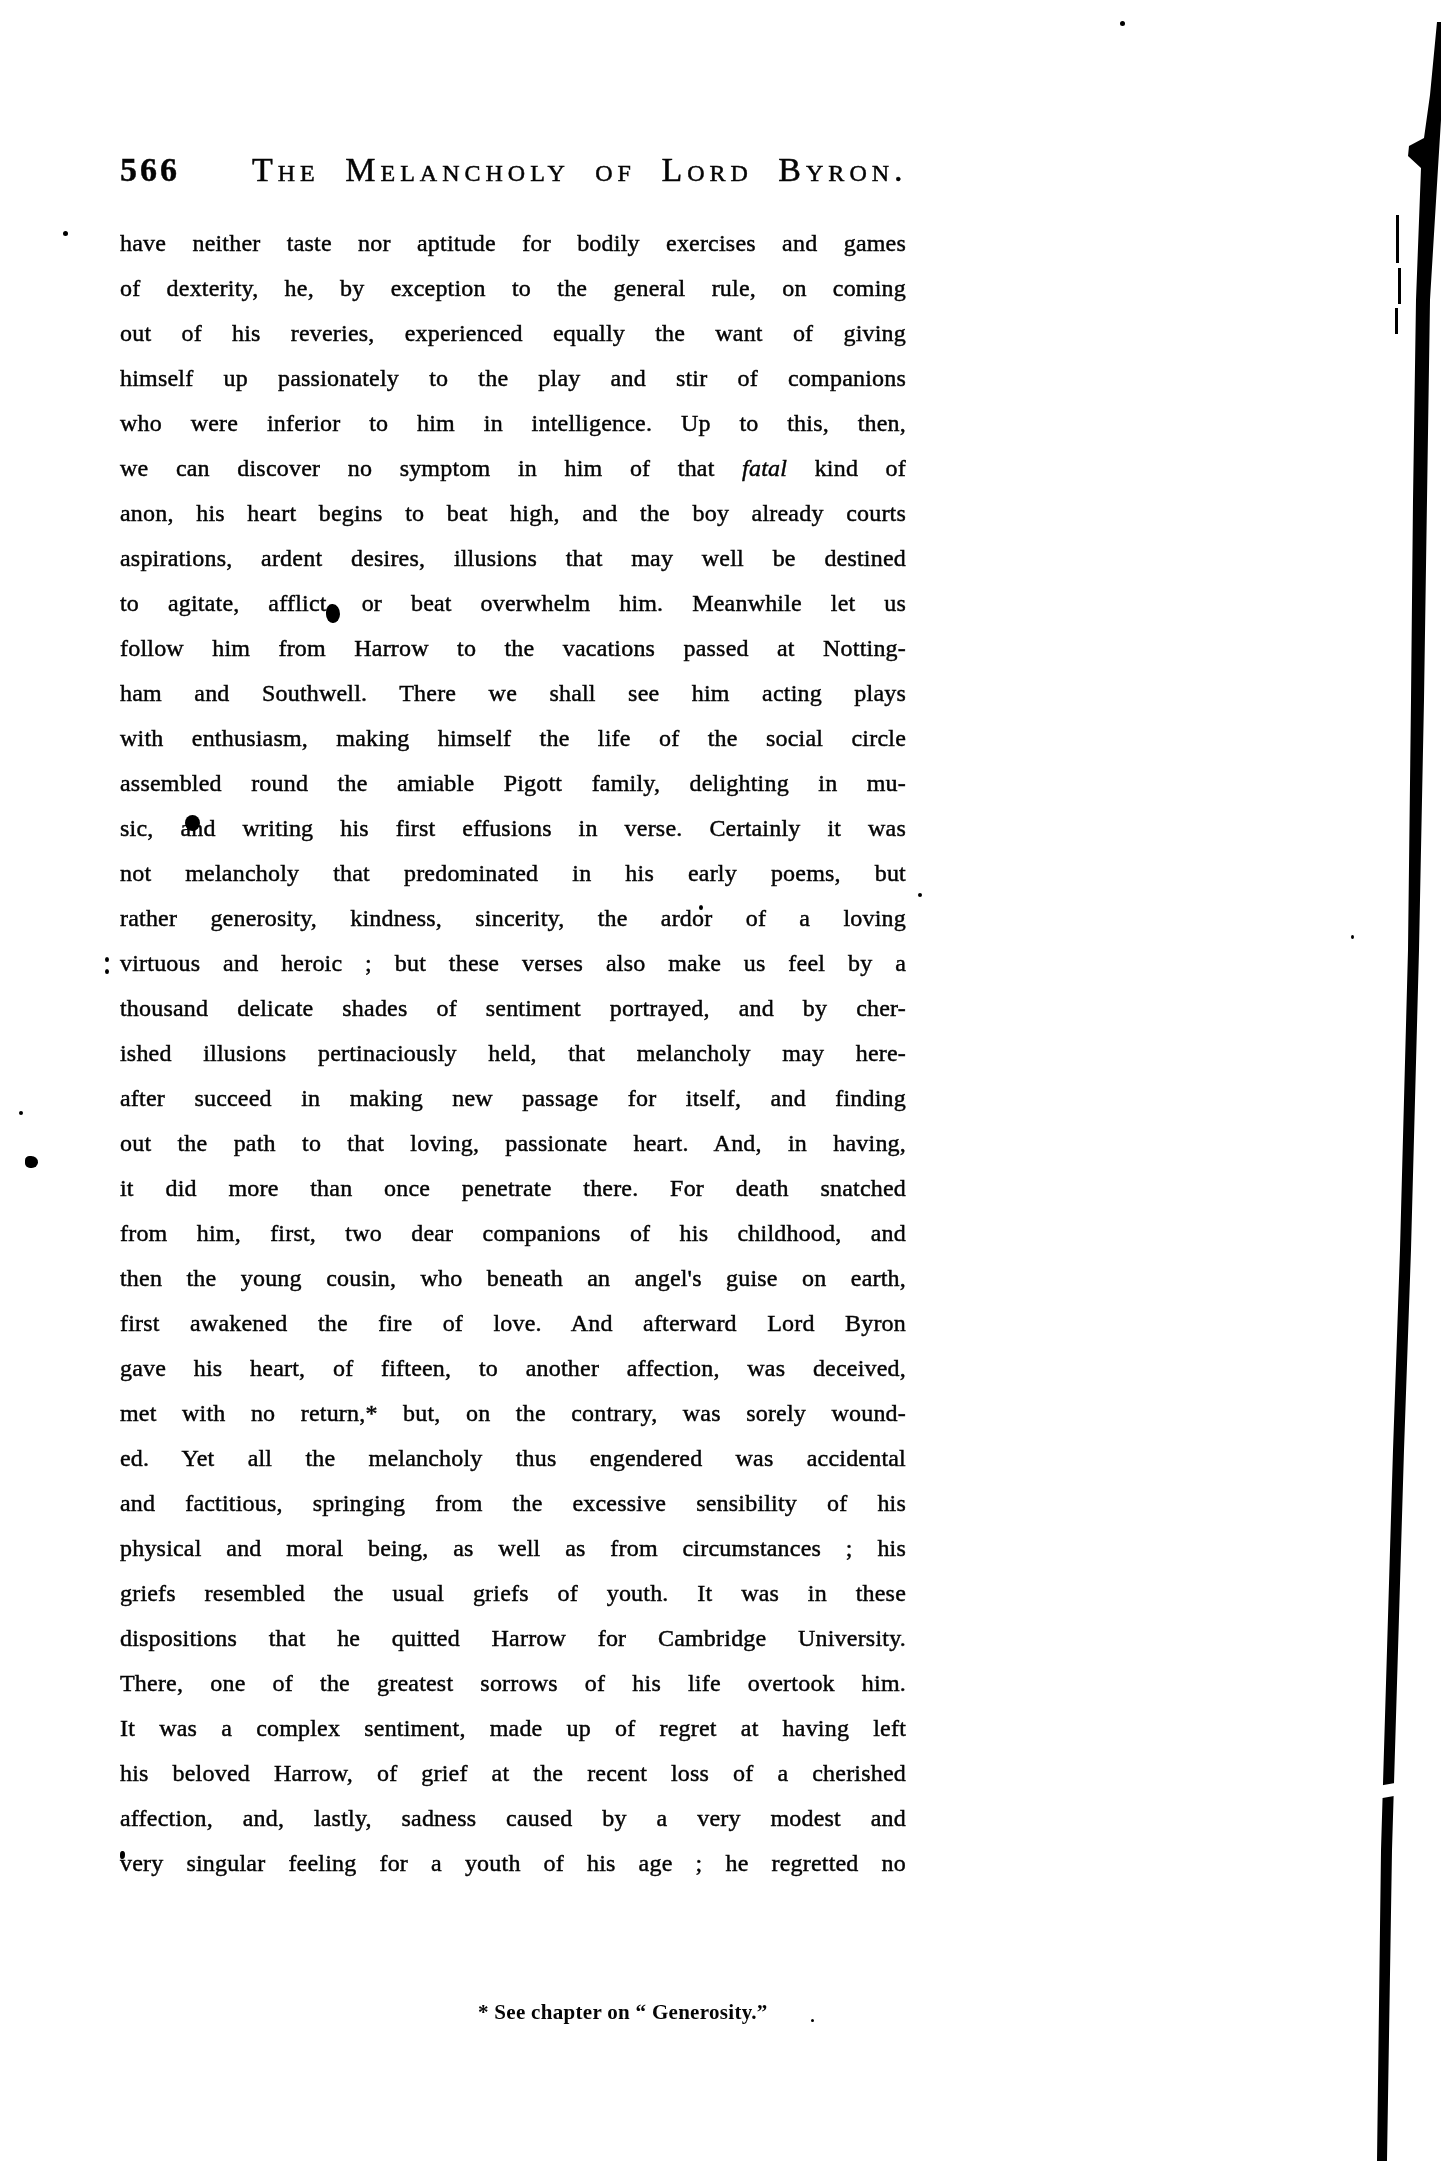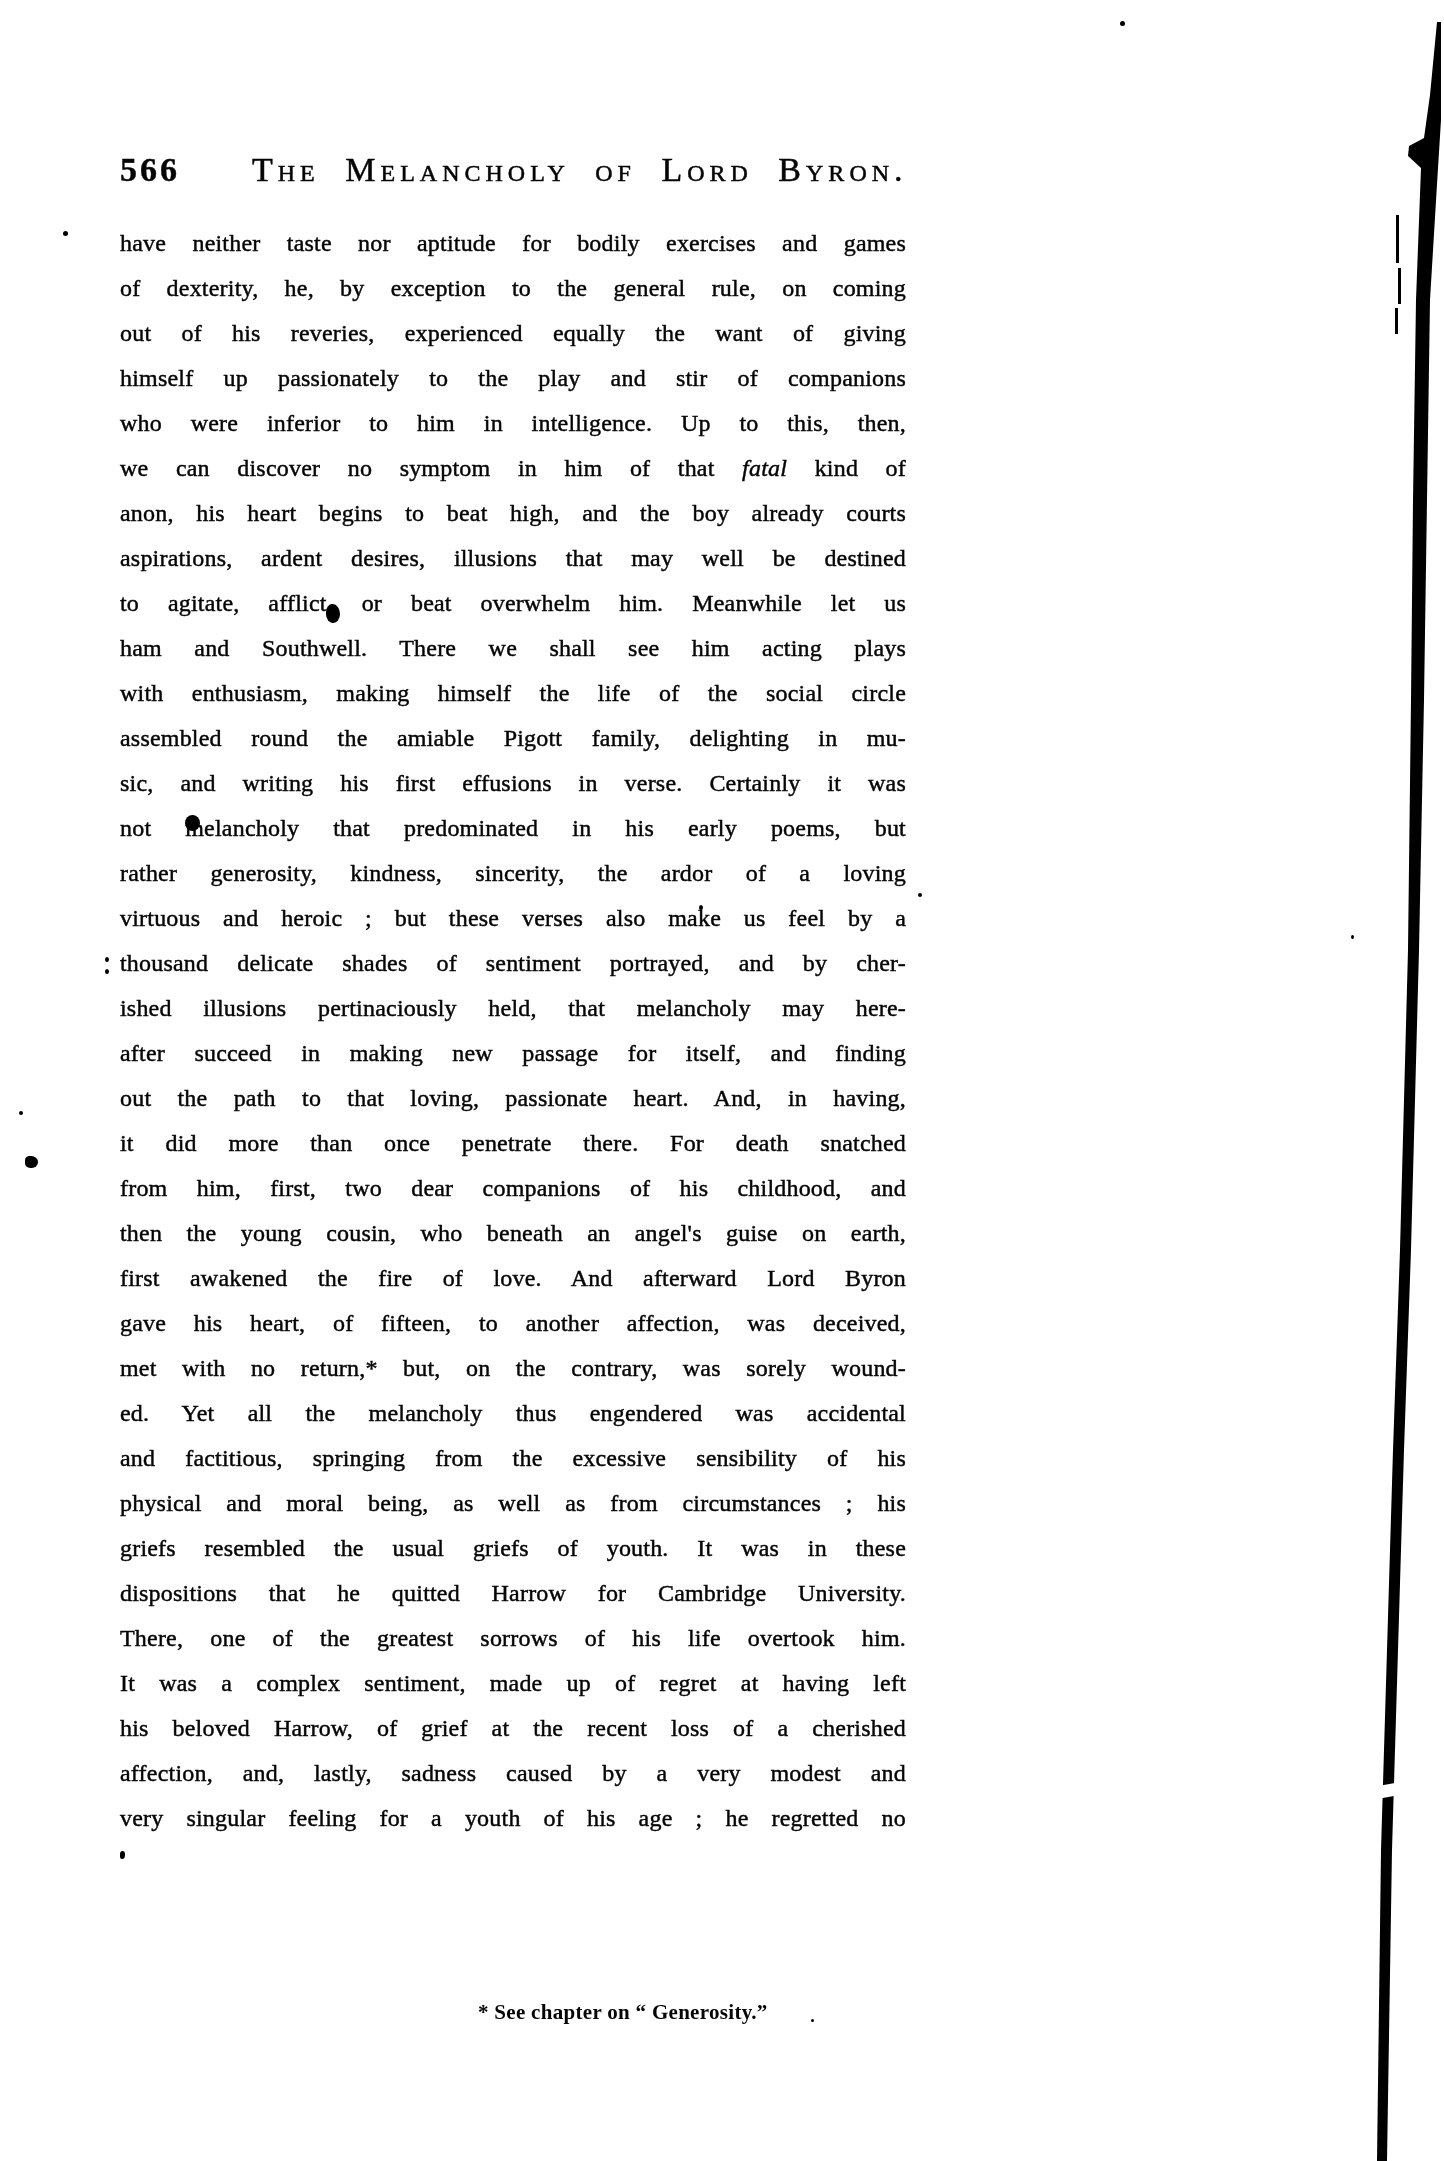--- a/index.html
+++ b/index.html
@@ -71,20 +71,21 @@
   <div id="page-text">
       <div class="bline"><span>have neither taste nor aptitude for bodily exercises and games</span></div>
       <div class="bline"><span>of dexterity, he, by exception to the general rule, on coming</span></div>
       <div class="bline"><span>out of his reveries, experienced equally the want of giving</span></div>
       <div class="bline"><span>himself up passionately to the play and stir of companions</span></div>
       <div class="bline"><span>who were inferior to him in intelligence.  Up to this, then,</span></div>
       <div class="bline"><span>we can discover no symptom in him of that </span><i>fatal</i><span> kind of</span></div>
       <div class="bline"><span>anon, his heart begins to beat high, and the boy already courts</span></div>
       <div class="bline"><span>aspirations, ardent desires, illusions that may well be destined</span></div>
       <div class="bline"><span>to agitate, afflict, or beat overwhelm him.  Meanwhile let us</span></div>
+      <div class="bline"><span>follow him from Harrow to the vacations passed at Notting-</span></div>
       <div class="bline"><span>ham and Southwell.  There we shall see him acting plays</span></div>
       <div class="bline"><span>with enthusiasm, making himself the life of the social circle</span></div>
       <div class="bline"><span>assembled round the amiable Pigott family, delighting in mu-</span></div>
       <div class="bline"><span>sic, and writing his first effusions in verse.  Certainly it was</span></div>
       <div class="bline"><span>not melancholy that predominated in his early poems, but</span></div>
       <div class="bline"><span>rather generosity, kindness, sincerity, the ardor of a loving</span></div>
       <div class="bline"><span>virtuous and heroic ; but these verses also make us feel by a</span></div>
       <div class="bline"><span>thousand delicate shades of sentiment portrayed, and by cher-</span></div>
       <div class="bline"><span>ished illusions pertinaciously held, that melancholy may here-</span></div>
       <div class="bline"><span>after succeed in making new passage for itself, and finding</span></div>

